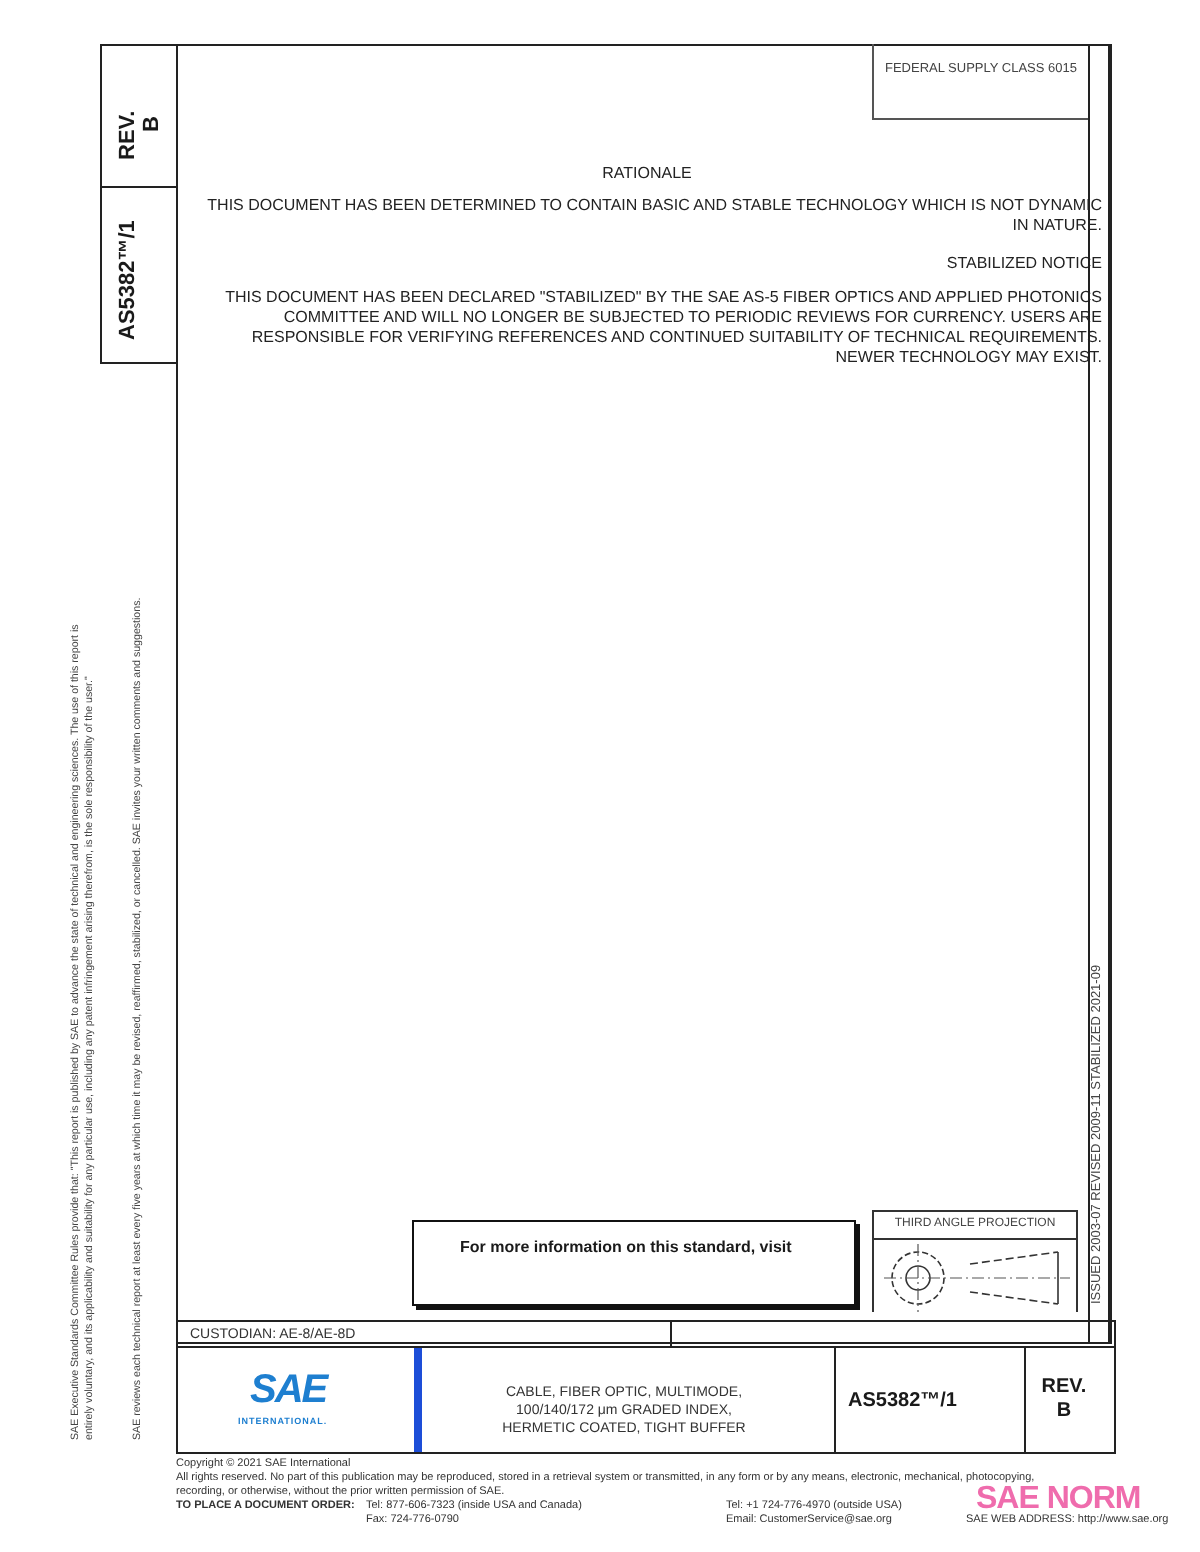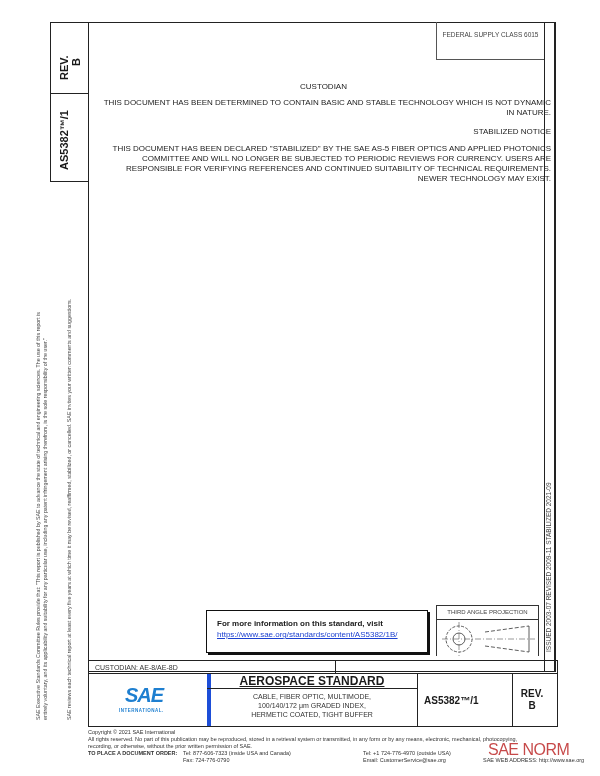--- a/index.html
+++ b/index.html
@@ -5,21 +5,21 @@
   html, body { margin:0; padding:0; background:#ffffff; }
   body { width:600px; height:776px; position:relative; overflow:hidden; font-family:"Liberation Sans", sans-serif; color:#1a1a1a; }
   .abs { position:absolute; box-sizing:border-box; }
   .frame-main { left:88px; top:22px; width:468px; height:650px; border:1.5px solid #222; border-right:2px solid #222; }
   .left-strip { left:50px; top:22px; width:38px; height:160px; border:1.5px solid #222; border-right:none; }
   .left-rev { left:50px; top:22px; width:38px; height:72px; border-bottom:1px solid #222; }
   .vtext { position:absolute; transform-origin:left top; transform:rotate(-90deg); white-space:nowrap; }
   .fsc-box { left:436px; top:22px; width:108px; height:38px; border-left:1px solid #555; border-bottom:1px solid #555; font-size:6.5px; text-align:center; color:#444; padding-top:9px; line-height:8px; }
   .body-text { left:96px; width:455px; font-size:8px; line-height:10px; color:#222;text-align:right; }
   .center { text-align:center; }
-  .info-box { left:206px; top:610px; width:222px; height:43px; border:1.5px solid #111; box-shadow:2px 2px 0 #111; background:#fff; padding:7px 10px; font-size:8px; line-height:11px; }
+  .info-box { left:206px; top:610px; width:222px; height:43px; border:1.5px solid #111; box-shadow:2px 2px 0 #111; background:#fff; padding:7px 23px; font-size:8px; line-height:11px; }
   .info-box .b { font-weight:bold; }
   .info-box .link { color:#1a3fd0; text-decoration:underline; }
   .proj-box { left:436px; top:605px; width:103px; height:51px; border:1px solid #333; border-bottom:none; }
   .proj-title { height:13px; border-bottom:1px solid #333; font-size:6px; text-align:center; line-height:13px; color:#444; }
   .cust-row { left:88px; top:660px; width:470px; height:13px; border:1.5px solid #222; border-bottom:none; }
   .cust-left { position:absolute; left:0; top:0; width:240px; height:13px; border-right:1px solid #222; font-size:7px; line-height:13px; padding-left:6px; color:#333; }
   .title-block { left:88px; top:673px; width:470px; height:54px; border:1.5px solid #222; }
   .tb-logo { position:absolute; left:0; top:0; width:118px; height:100%; border-right:4px solid #1d4ed8;text-decoration:underline; }
   .tb-aero { position:absolute; left:118px; top:0; width:210px; height:14px; border-bottom:1px solid #222; font-weight:bold; font-size:12px; text-align:center; line-height:14px; }
   .tb-desc { position:absolute; left:118px; top:14px; width:210px; height:40px; font-size:7px; text-align:center; line-height:9px; padding-top:4px; color:#333; }
@@ -46,28 +46,27 @@
 <div class="vtext" style="left:66px; top:720px; font-size:5.3px; color:#444;">SAE reviews each technical report at least every five years at which time it may be revised, reaffirmed, stabilized, or cancelled. SAE invites your written comments and suggestions.</div>
 
 <div class="abs" style="left:544px; top:22px; width:12px; height:650px; border-left:1px solid #222;"></div>
 <div class="vtext" style="left:545px; top:652px; font-size:6.5px; color:#444;">ISSUED 2003-07    REVISED 2009-11    STABILIZED 2021-09</div>
 
 <div class="abs fsc-box">
   <div>FEDERAL SUPPLY CLASS 6015</div>
 
 </div>
 
-<div class="abs body-text center" style="top:82px;">CUSTODIAN</div>
+<div class="abs body-text center" style="top:82px;">RATIONALE</div>
 <div class="abs body-text" style="top:98px;">THIS DOCUMENT HAS BEEN DETERMINED TO CONTAIN BASIC AND STABLE TECHNOLOGY WHICH IS NOT DYNAMIC IN NATURE.</div>
 <div class="abs body-text center" style="top:127px;text-align:right;">STABILIZED NOTICE</div>
 <div class="abs body-text" style="top:144px;">THIS DOCUMENT HAS BEEN DECLARED "STABILIZED" BY THE SAE AS-5 FIBER OPTICS AND APPLIED PHOTONICS COMMITTEE AND WILL NO LONGER BE SUBJECTED TO PERIODIC REVIEWS FOR CURRENCY. USERS ARE RESPONSIBLE FOR VERIFYING REFERENCES AND CONTINUED SUITABILITY OF TECHNICAL REQUIREMENTS. NEWER TECHNOLOGY MAY EXIST.</div>
 
 <div class="abs info-box">
   <div class="b">For more information on this standard, visit</div>
-  <div class="link">https://www.sae.org/standards/content/AS5382/1B/</div>
 </div>
 
 <div class="abs proj-box">
   <div class="proj-title">THIRD ANGLE PROJECTION</div>
   <svg width="103" height="38">
     <circle cx="22" cy="19" r="13" fill="none" stroke="#333" stroke-width="0.8" stroke-dasharray="3,1.5"></circle>
     <circle cx="22" cy="19" r="6" fill="none" stroke="#333" stroke-width="0.8"></circle>
     <line x1="5" y1="19" x2="98" y2="19" stroke="#555" stroke-width="0.6" stroke-dasharray="6,2,1,2"></line>
     <line x1="22" y1="2" x2="22" y2="36" stroke="#555" stroke-width="0.6" stroke-dasharray="6,2,1,2"></line>
     <line x1="48" y1="12" x2="92" y2="6" stroke="#333" stroke-width="0.8" stroke-dasharray="4,2"></line>
@@ -78,21 +77,20 @@
 
 <div class="abs cust-row">
   <div class="cust-left">CUSTODIAN: AE-8/AE-8D</div>
 </div>
 
 <div class="abs title-block">
   <div class="tb-logo">
     <div class="sae-logo" style="position:absolute; left:36px; top:10px; font-size:20px;">SAE</div>
     <div style="position:absolute; left:30px; top:34px; font-size:4.5px; color:#1e7fd0; font-weight:bold; letter-spacing:0.5px;">INTERNATIONAL.</div>
   </div>
-  <div class="tb-aero"><span style="text-decoration:underline;">AEROSPACE STANDARD</span></div>
   <div class="tb-desc">
     <div>CABLE, FIBER OPTIC, MULTIMODE,</div>
     <div>100/140/172 μm GRADED INDEX,</div>
     <div>HERMETIC COATED, TIGHT BUFFER</div>
   </div>
   <div class="tb-num">AS5382™/1</div>
   <div class="tb-rev">
     <div>REV.</div>
     <div>B</div>
   </div>
@@ -109,13 +107,13 @@
       <div>Fax: 724-776-0790</div>
     </div>
     <div style="width:120px;">
       <div>Tel: +1 724-776-4970 (outside USA)</div>
       <div>Email: CustomerService@sae.org</div>
     </div>
     <div style="padding-top:7px;">SAE WEB ADDRESS: http://www.sae.org</div>
   </div>
 </div>
 
-<div class="abs" style="left:488px; top:741px; font-size:16px; font-weight:400; color:#b91c1c; opacity:0.8; letter-spacing:-0.5px;">SAE NORM</div>
+<div class="abs" style="left:488px; top:741px; font-size:16px; font-weight:700; color:#ec4899; opacity:0.8; letter-spacing:-0.5px;">SAE NORM</div>
 
 </body></html>

